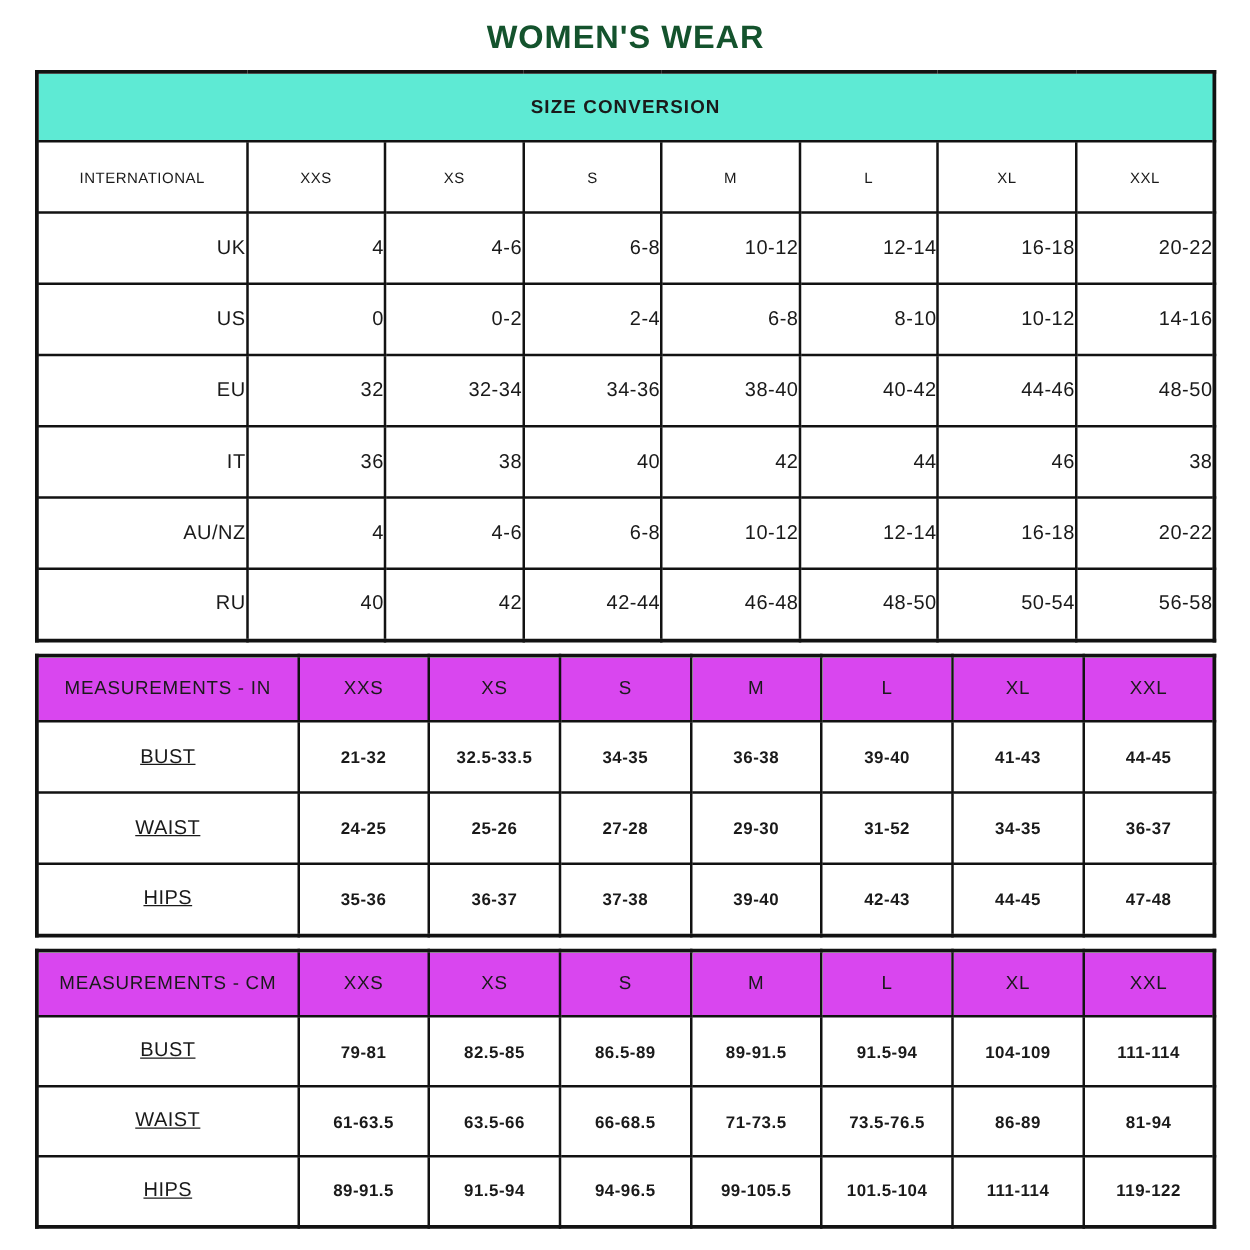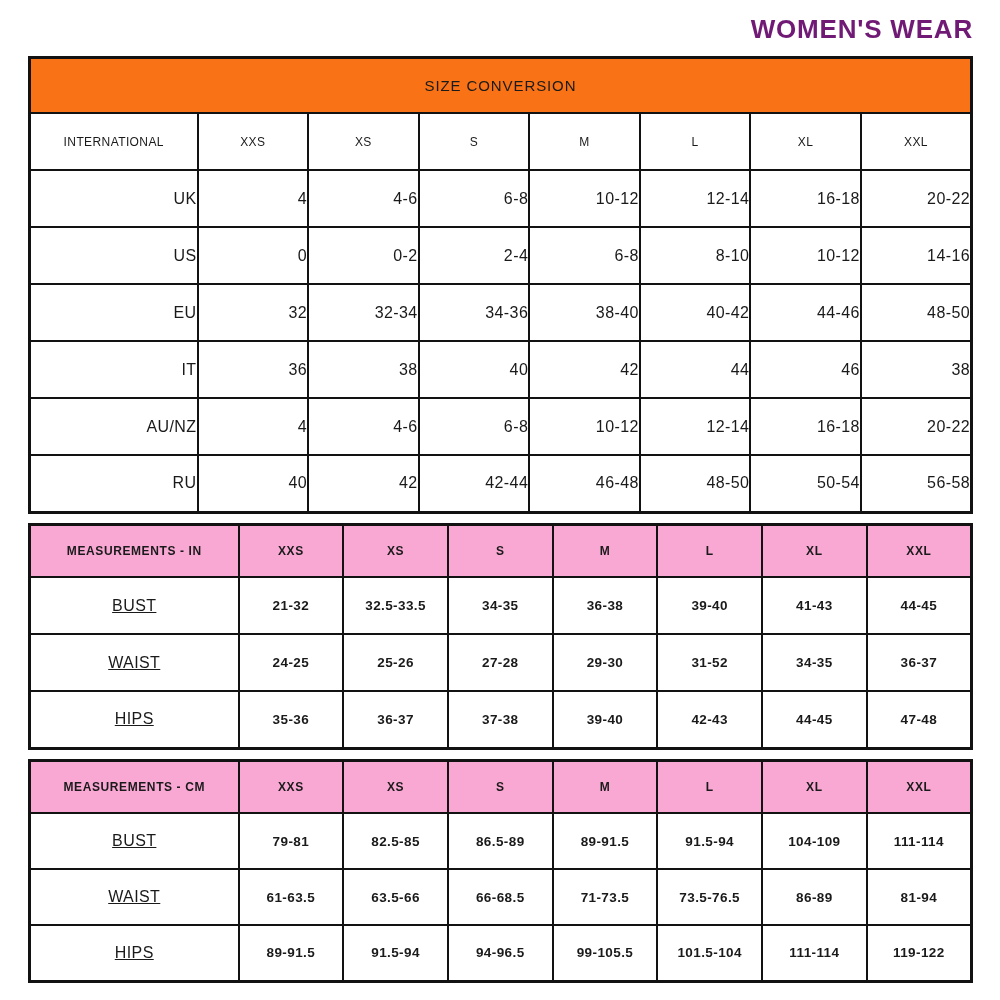--- a/index.html
+++ b/index.html
@@ -11,26 +11,26 @@
     overflow: hidden;
     font-family: "Liberation Sans", "DejaVu Sans", sans-serif;
     color: #1a1a1a;
   }
   .page {
     width: 945px;
     padding: 12px 0 0 28px;
   }
   .title {
     width: 945px;
-    text-align: right;
+    text-align: center;
     font-size: 26px;
     font-weight: 700;
     letter-spacing: 0.8px;
     margin: 2px 0 11px 0;
-    color: #701a75;
+    color: #14532d;
   }
   table.tbl {
     border-collapse: collapse;
     table-layout: fixed;
     width: 945px;
     border: 3px solid #121212;
   }
   table.tbl td, table.tbl th {
     border: 2px solid #121212;
     text-align: center;
@@ -38,36 +38,36 @@
     padding: 0;
     font-weight: 400;
     letter-spacing: 0.4px;
     overflow: hidden;
     white-space: nowrap;
   }
   
   .t1 col.c-lbl1 { width: 168px; }
   .t1 .banner-row th {
     height: 53px;
-    background: #f97316;
-    font-weight: 400;
+    background: #5eead4;
+    font-weight: 700;
     font-size: 15px;
     letter-spacing: 0.9px;
   }
   .t1 .head-plain td { height: 55px; font-size: 12px; }
   .t1 tbody tr { height: 57px; }
   .t1 tbody td { font-size: 16px; text-align: right; }
   
   .t2, .t3 { margin-top: 9px; }
   .t2 col.c-lbl2, .t3 col.c-lbl2 { width: 209px; }
   .t2 thead tr, .t3 thead tr { height: 53px; }
   .t2 thead th, .t3 thead th {
-    background: #f9a8d4;
-    font-weight: 700;
-    font-size: 12px;
+    background: #d946ef;
+    font-weight: 400;
+    font-size: 15px;
     letter-spacing: 0.6px;
   }
   .t2 tbody tr { height: 57px; }
   .t3 tbody tr { height: 56px; }
   .t2 tbody td.lbl, .t3 tbody td.lbl { font-size: 16px; text-decoration: underline; }
   .t2 tbody td.val, .t3 tbody td.val { font-size: 13.5px; font-weight: bold; }
 </style>
 </head>
 <body>
 

